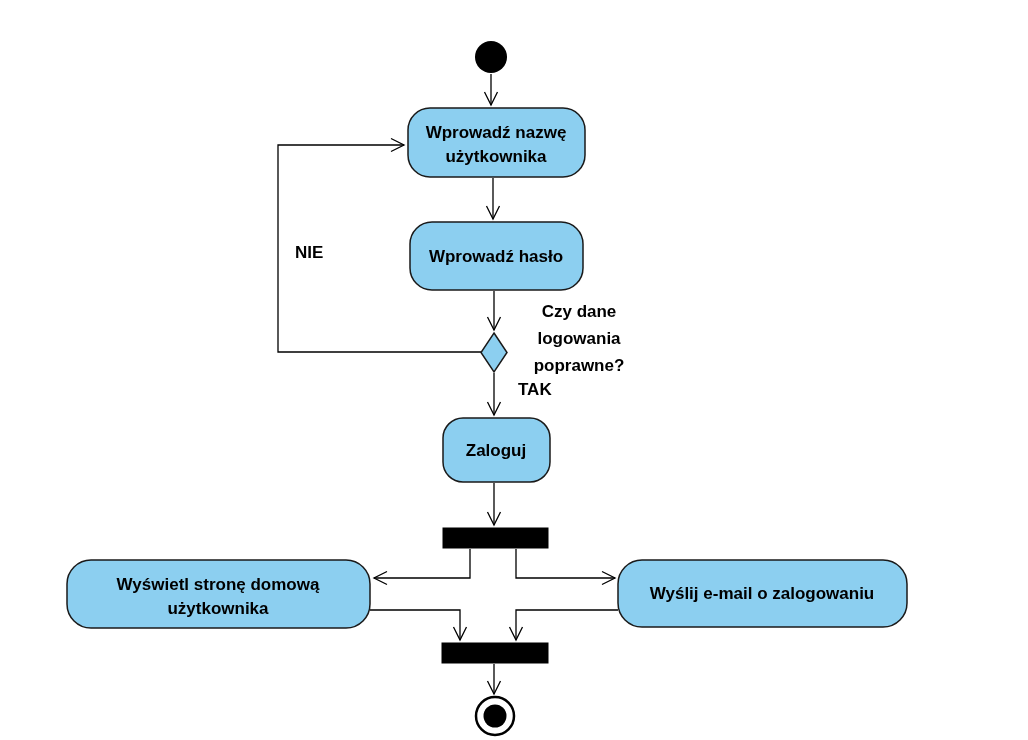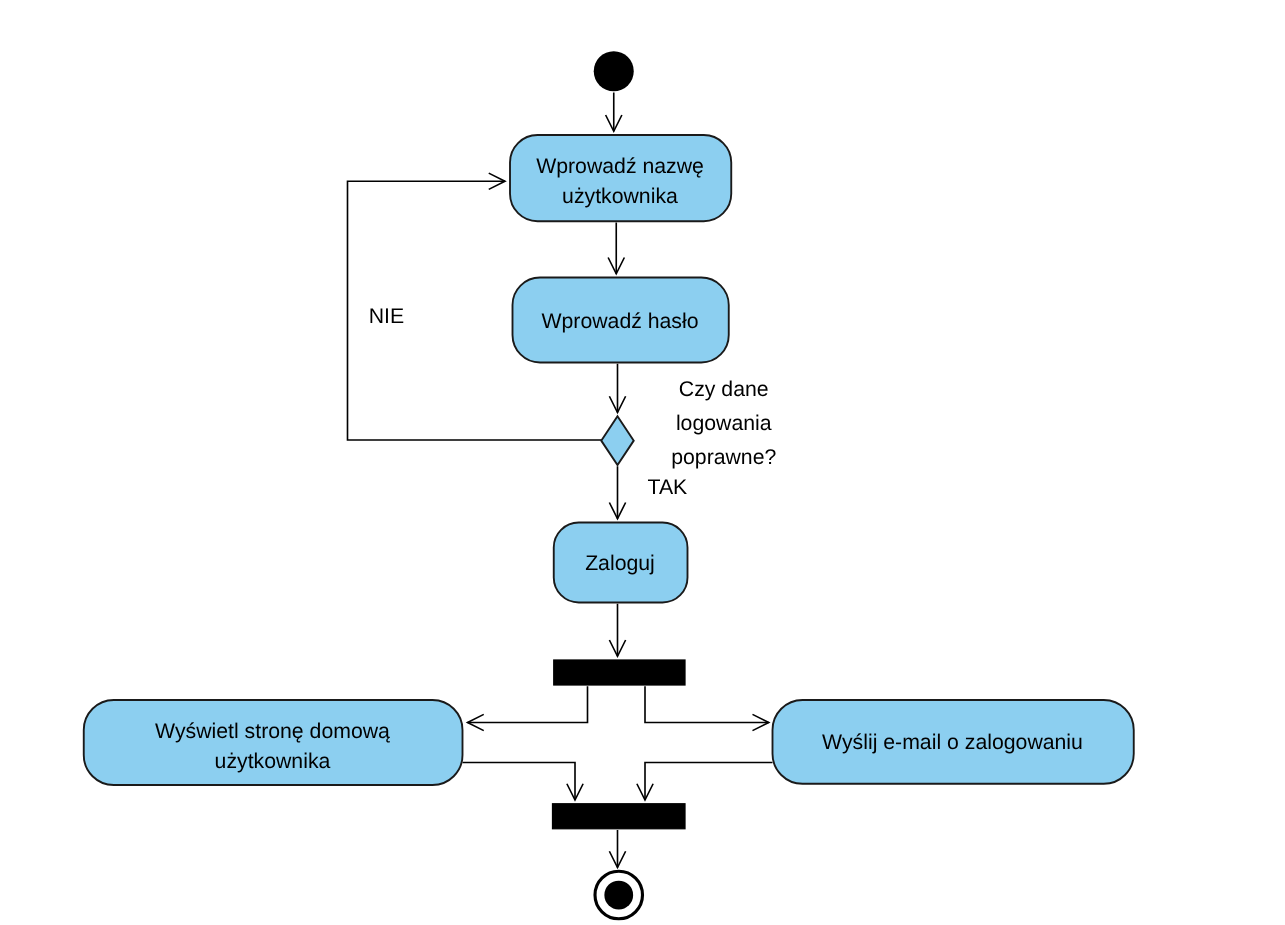--- a/index.html
+++ b/index.html
@@ -7,20 +7,21 @@
     padding: 0;
     width: 1028px;
     height: 740px;
     background: #ffffff;
     overflow: hidden;
   }
   #canvas-wrap {
     position: relative;
     width: 1028px;
     height: 740px;
+    font-weight: bold;
   }
   svg {
     display: block;
   }
   svg text {
     font-family: "Liberation Sans", sans-serif;
     font-size: 17px;
     fill: #000000;
   }
   .node-label {

